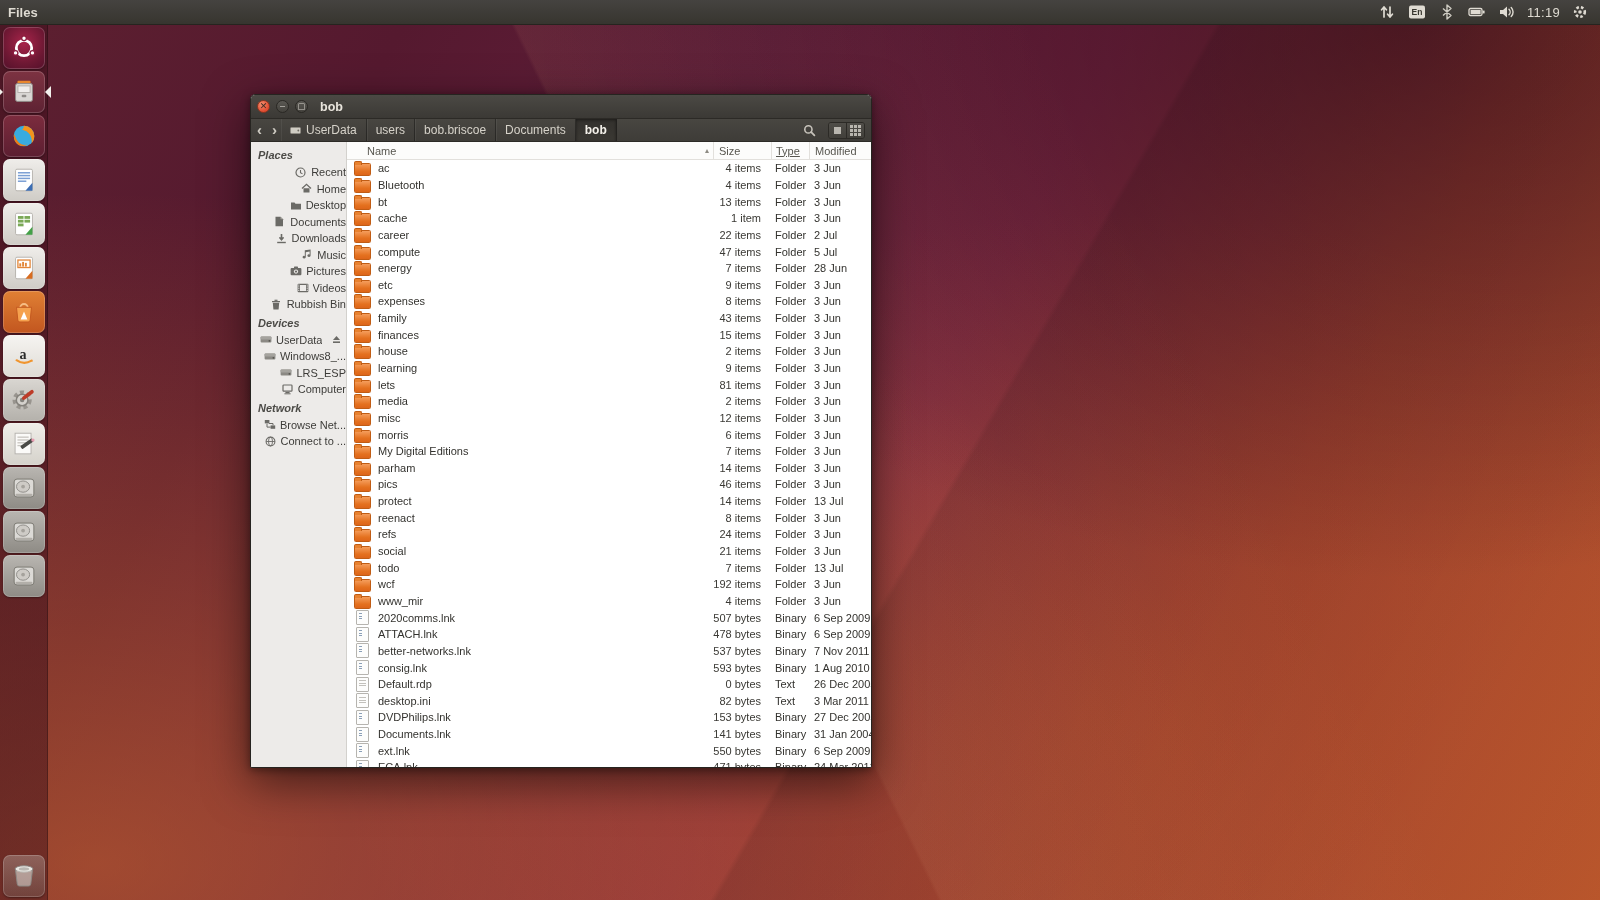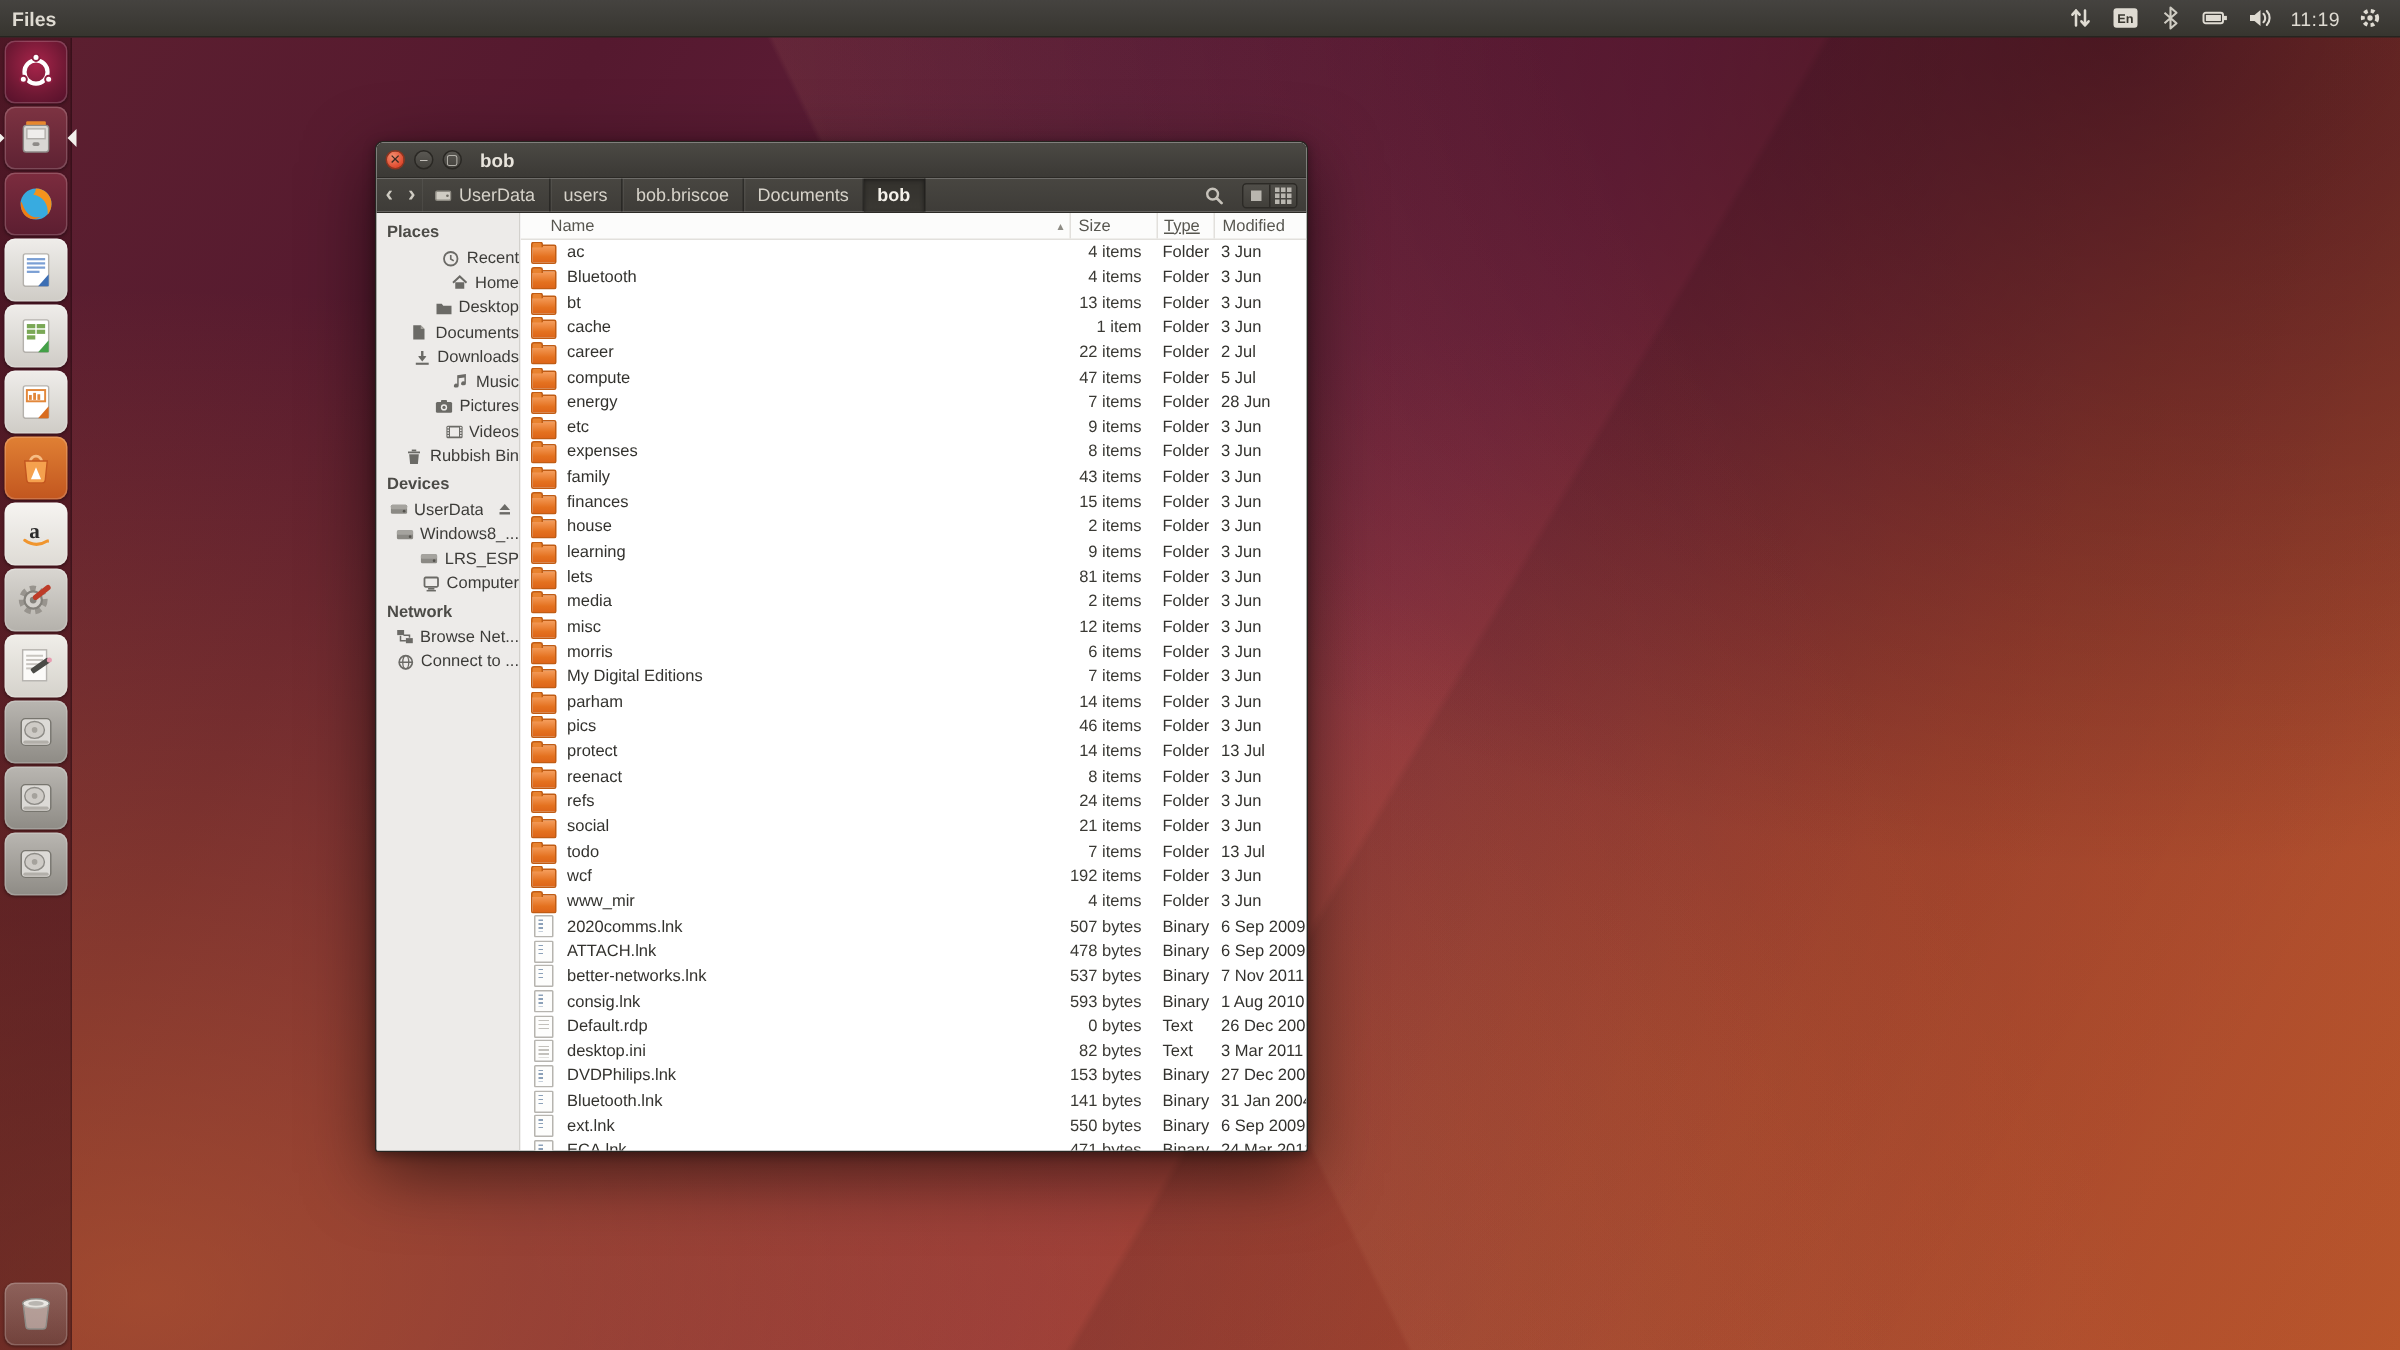--- a/index.html
+++ b/index.html
@@ -75,21 +75,21 @@
     background:linear-gradient(#504e49,#413f3a);}
   .viewbtn+.viewbtn{border-left:1px solid #2c2a26;}
   .glyph-square{width:7px;height:7px;background:#b9b6af;}
   .glyph-grid{width:3px;height:3px;background:#b9b6af;
     box-shadow:4px 0 #b9b6af,8px 0 #b9b6af,0 4px #b9b6af,4px 4px #b9b6af,8px 4px #b9b6af,0 8px #b9b6af,4px 8px #b9b6af,8px 8px #b9b6af;
     margin-right:8px;margin-bottom:8px;}
   .wbody{display:flex;height:626px;}
   
   .sidebar{width:95px;flex:none;background:#edebe9;border-right:1px solid #d3d1cd;
     font-size:11px;color:#3d3c39;padding-top:3px;overflow:hidden;}
-  .sb-header{font-weight:bold;color:#4c4b47;padding:4px 0 3px 7px;font-size:11px;}
+  .sb-header{font-weight:bold;color:#4c4b47;padding:4px 0 3px 7px;font-size:11px;font-style:italic;}
   .sb-item{display:flex;align-items:center;height:16.5px;padding-left:9px;white-space:nowrap;cursor:default;justify-content:flex-end;}
   .sb-item .ic{width:13px;flex:none;display:flex;align-items:center;margin-right:3px;color:#6b6a66;}
   .sb-item .lbl{overflow:hidden;text-overflow:ellipsis;}
   .sb-item .eject{margin-left:auto;margin-right:5px;display:flex;}
   
   .list{flex:1;display:flex;flex-direction:column;background:#fff;overflow:hidden;}
   .lhead{display:flex;align-items:center;height:17px;flex:none;border-bottom:1px solid #e2e0dc;
     font-size:11px;color:#57564f;background:#fcfcfb;}
   .lhead .c{display:flex;align-items:center;height:100%;box-sizing:border-box;}
   .c-name{flex:1;padding-left:20px;}
@@ -880,21 +880,21 @@
               <span class="fi fi-binary"></span>
               <span>DVDPhilips.lnk</span>
             </span>
             <span class="cell-size">153 bytes</span>
             <span class="cell-type">Binary</span>
             <span class="cell-mod">27 Dec 2005</span>
           </div>
           <div class="frow">
             <span class="cell-name">
               <span class="fi fi-binary"></span>
-              <span>Bluetooth.lnk</span>
+              <span>Documents.lnk</span>
             </span>
             <span class="cell-size">141 bytes</span>
             <span class="cell-type">Binary</span>
             <span class="cell-mod">31 Jan 2004</span>
           </div>
           <div class="frow">
             <span class="cell-name">
               <span class="fi fi-binary"></span>
               <span>ext.lnk</span>
             </span>

